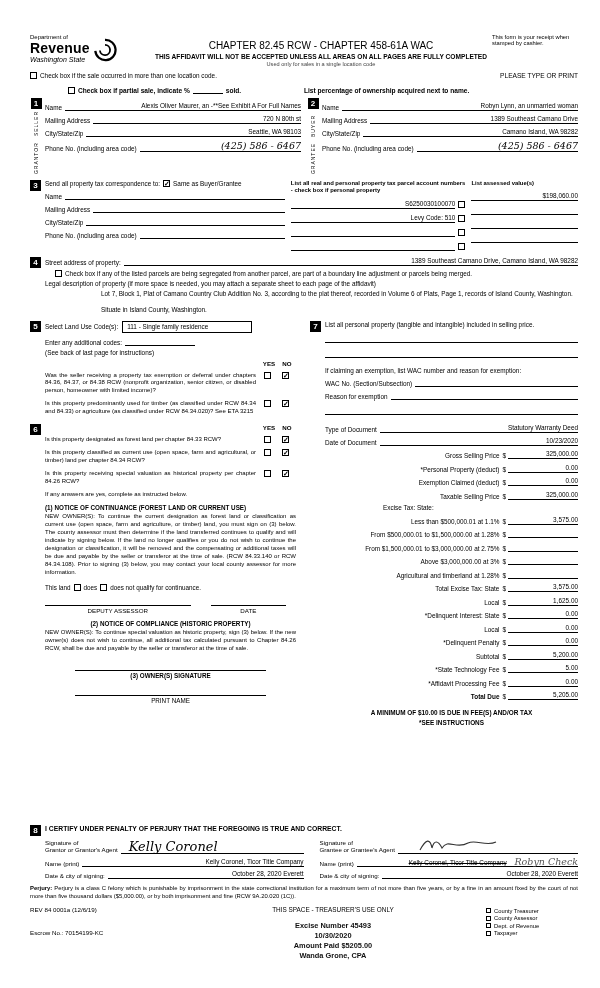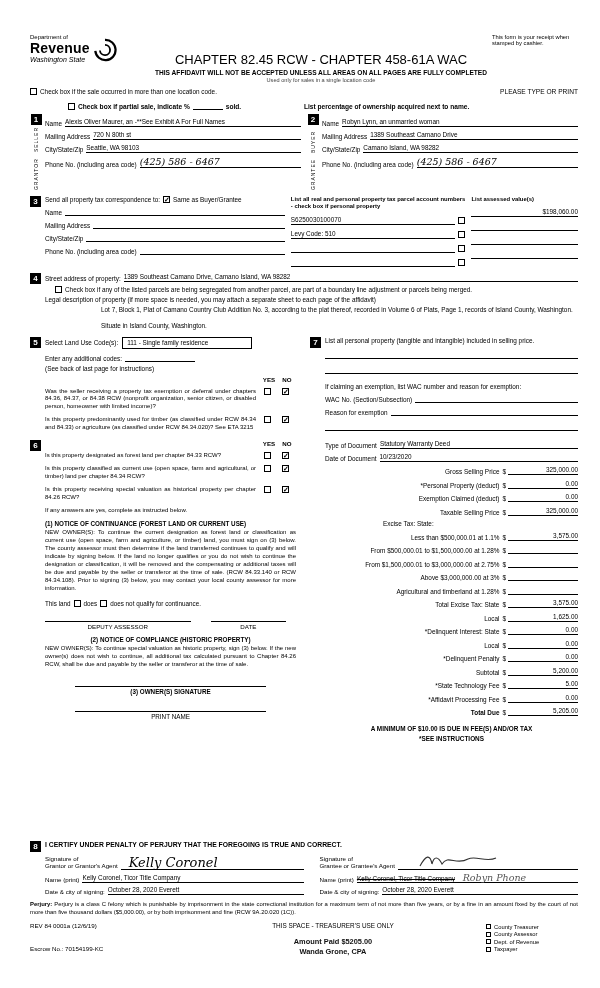--- a/index.html
+++ b/index.html
@@ -8,37 +8,37 @@
   .page { width:600px; height:988px; background:#fff; padding:34px 22px 8px 30px; overflow:hidden; position:relative; }
 
   
   .hdr { display:flex; align-items:flex-start; }
   .logo-wrap { width:120px; display:flex; align-items:center; }
   .dept-small { font-size:6px; }
   .dept-big { font-size:14px; font-weight:bold; letter-spacing:.2px; }
   .dept-state { font-size:7px; font-style:italic; }
   .title-block { flex:1; text-align:center; }
   .form-title { font-size:10.5px; font-weight:bold; }
-  .chapters { font-size:13px; margin-top:18px; }
+  .chapters { font-size:10px; margin-top:6px; }
   .warning { font-size:6.6px; font-weight:bold; margin-top:2px; }
   .single-loc { font-size:5.6px; color:#444; margin-top:1px; }
   .receipt-note { width:86px; font-size:5.8px; text-align:left; }
 
   .row1 { display:flex; justify-content:space-between; align-items:flex-end; margin-top:5px; font-size:6.4px; }
   .row1 .ml-wrap { display:flex; width:190px; }
   .type-print { font-size:6.6px; }
 
   .boldrow { display:flex; margin-top:7px; font-size:6.6px; font-weight:bold; }
   .boldrow .half { width:50%; display:flex; align-items:flex-end; }
   .boldrow .half.l { padding-left:38px; }
   .pct-line { width:30px; border-bottom:1px solid #000; margin:0 3px; height:8px; }
 
   .cb { display:inline-block; width:7px; height:7px; border:1px solid #000; font-size:7px; line-height:6px; text-align:center; font-weight:bold; flex:none; margin-right:3px; background:#fff; }
   .line { border-bottom:1px solid #000; min-height:9px; }
-  .fill { flex:1; }
+  .fill { flex:1;text-align:right; }
   .hand { font-family:"DejaVu Serif", serif; font-style:italic; font-size:9.5px; line-height:1; }
 
   
   .parties { display:flex; margin-top:4px; }
   .party { width:50%; display:flex; }
   .party + .party { margin-left:6px; }
   .vcol { width:12px; display:flex; flex-direction:column; align-items:center; }
   .badge { width:11px; height:11px; background:#000; color:#fff; font-size:8px; font-weight:bold; text-align:center; line-height:11px; flex:none; }
   .vtext { flex:1; writing-mode:vertical-rl; transform:rotate(180deg); font-size:5px; letter-spacing:1px; margin-top:2px; display:flex; align-items:center; }
   .vtext span + span { margin-inline-start:6px; }
@@ -542,21 +542,21 @@
           </span>
         </div>
         <div class="sigrow">
           <span class="siglabel">Name (print)</span>
           <span class="line fill">Kelly Coronel, Ticor Title Company</span>
         </div>
         <div class="sigrow">
           <span class="siglabel">Name (print)</span>
           <span class="line fill">
             <span class="strike">Kelly Coronel, Ticor Title Company</span>
-            <span class="hand handlite" style="margin-left:6px;">Robyn Phone</span>
+            <span class="hand handlite" style="margin-left:6px;">Robyn Check</span>
           </span>
         </div>
         <div class="sigrow">
           <span class="siglabel">Date &amp; city of signing:</span>
           <span class="line fill">October 28, 2020 Everett</span>
         </div>
         <div class="sigrow">
           <span class="siglabel">Date &amp; city of signing:</span>
           <span class="line fill">October 28, 2020 Everett</span>
         </div>
@@ -573,20 +573,22 @@
     <div class="f-left">
       <div>REV 84 0001a (12/6/19)</div>
       <div class="escrow">
         <span>Escrow No.:</span>
         <span>70154199-KC</span>
       </div>
     </div>
     <div class="f-center">
       <div>THIS SPACE - TREASURER'S USE ONLY</div>
       <div class="stamp">
+        <div>Excise Number 45493</div>
+        <div>10/30/2020</div>
         <div>Amount Paid $5205.00</div>
         <div>Wanda Grone, CPA</div>
 
       </div>
     </div>
     <div class="f-right">
       <div class="copyrow">
           <span class="cb"></span>
           <span>County Treasurer</span>
         </div>

